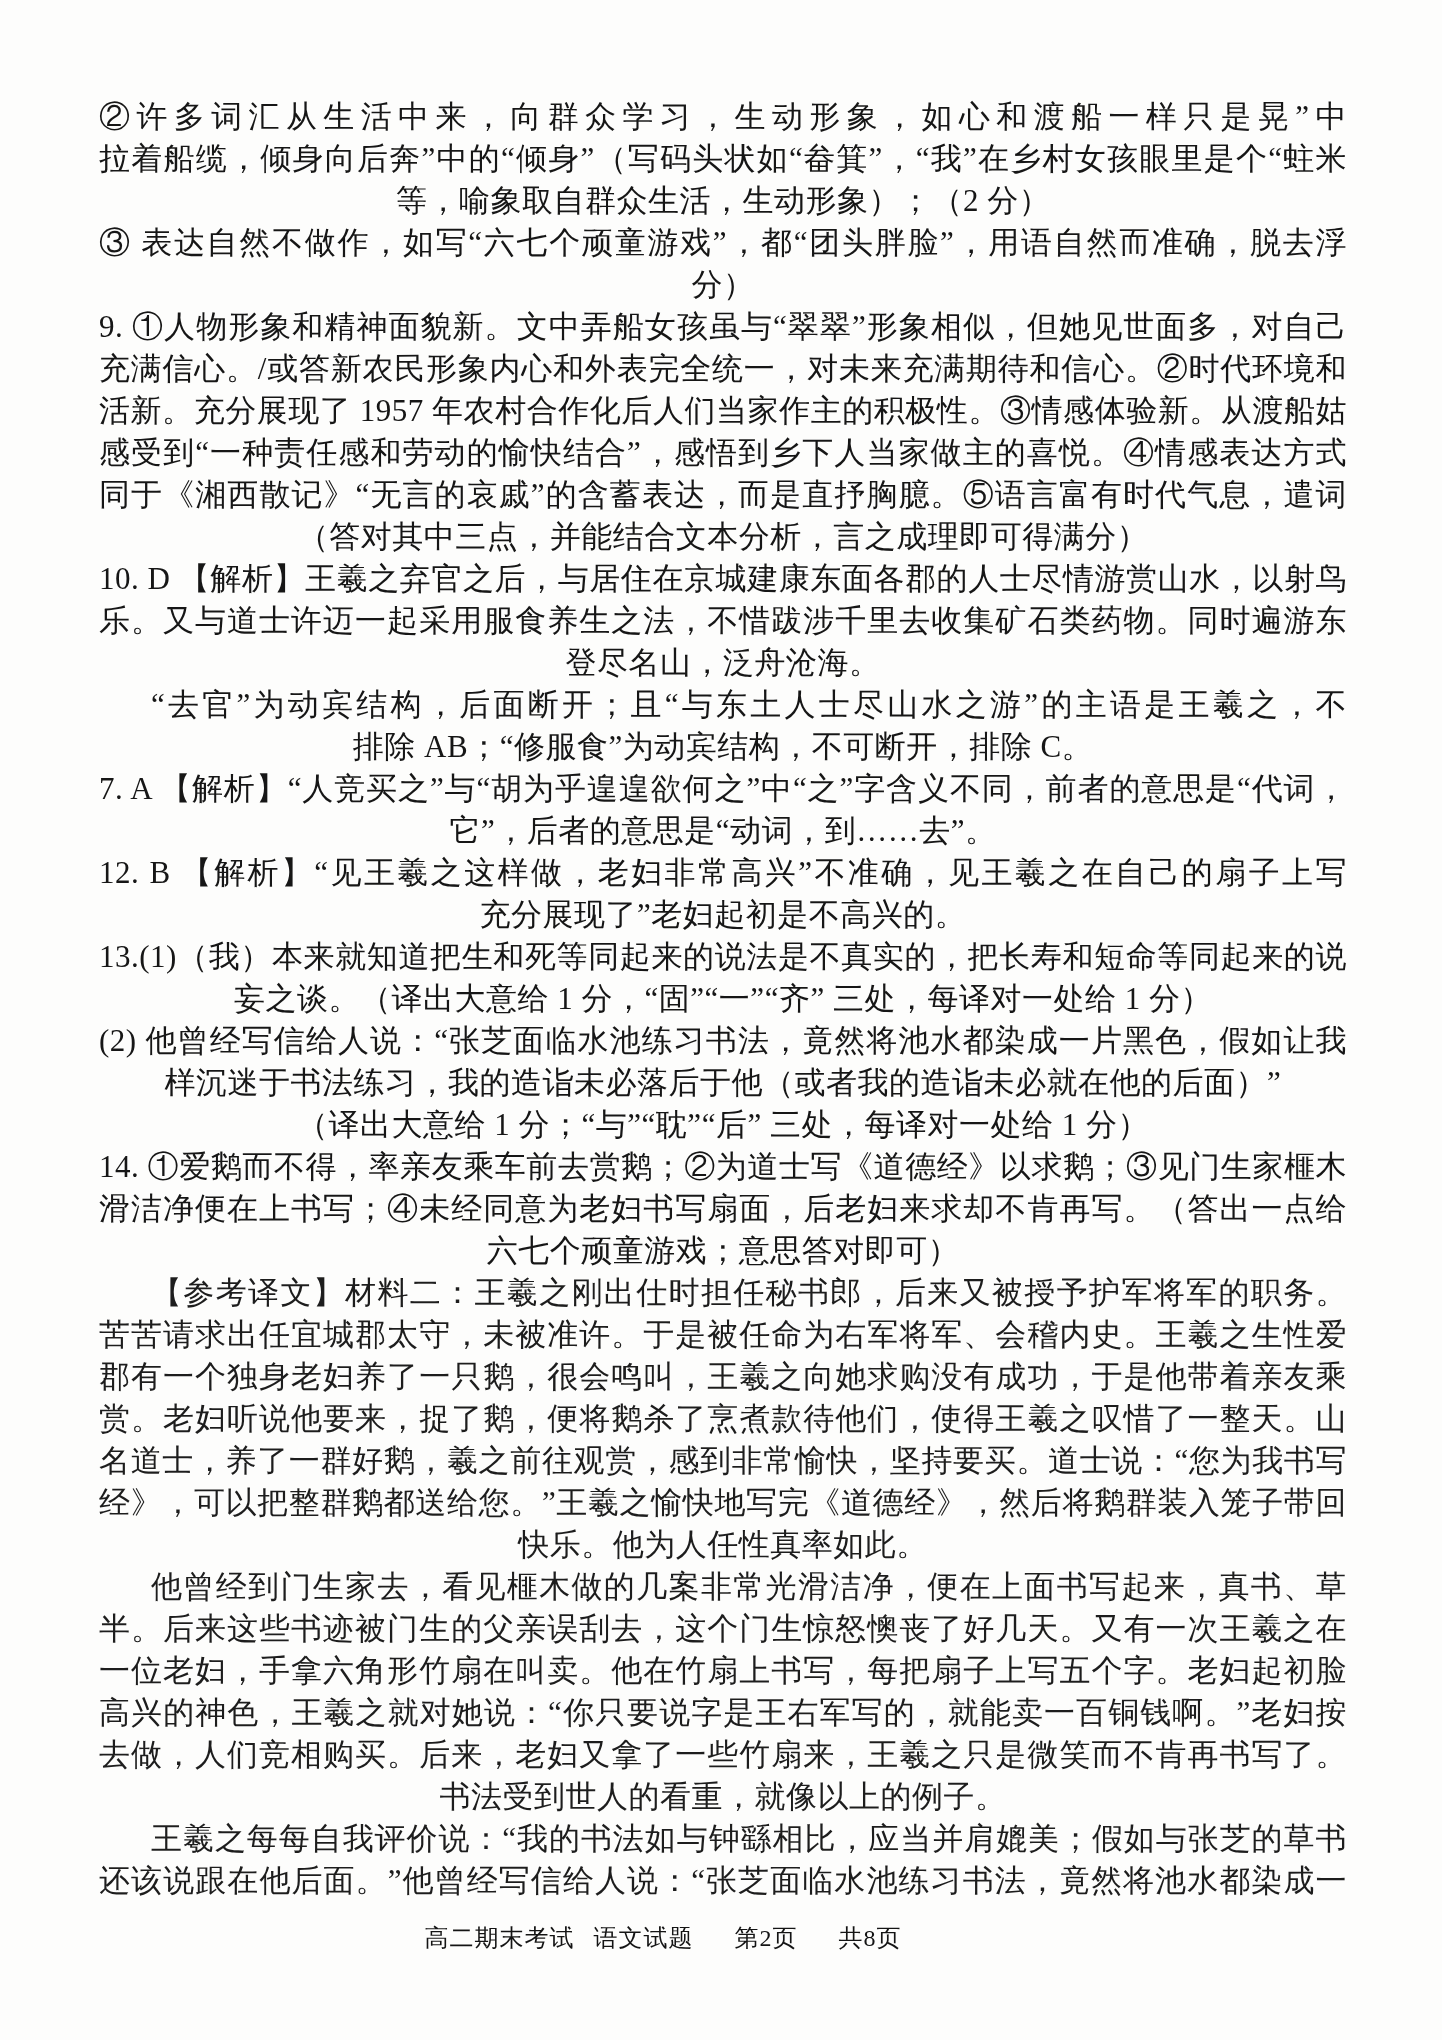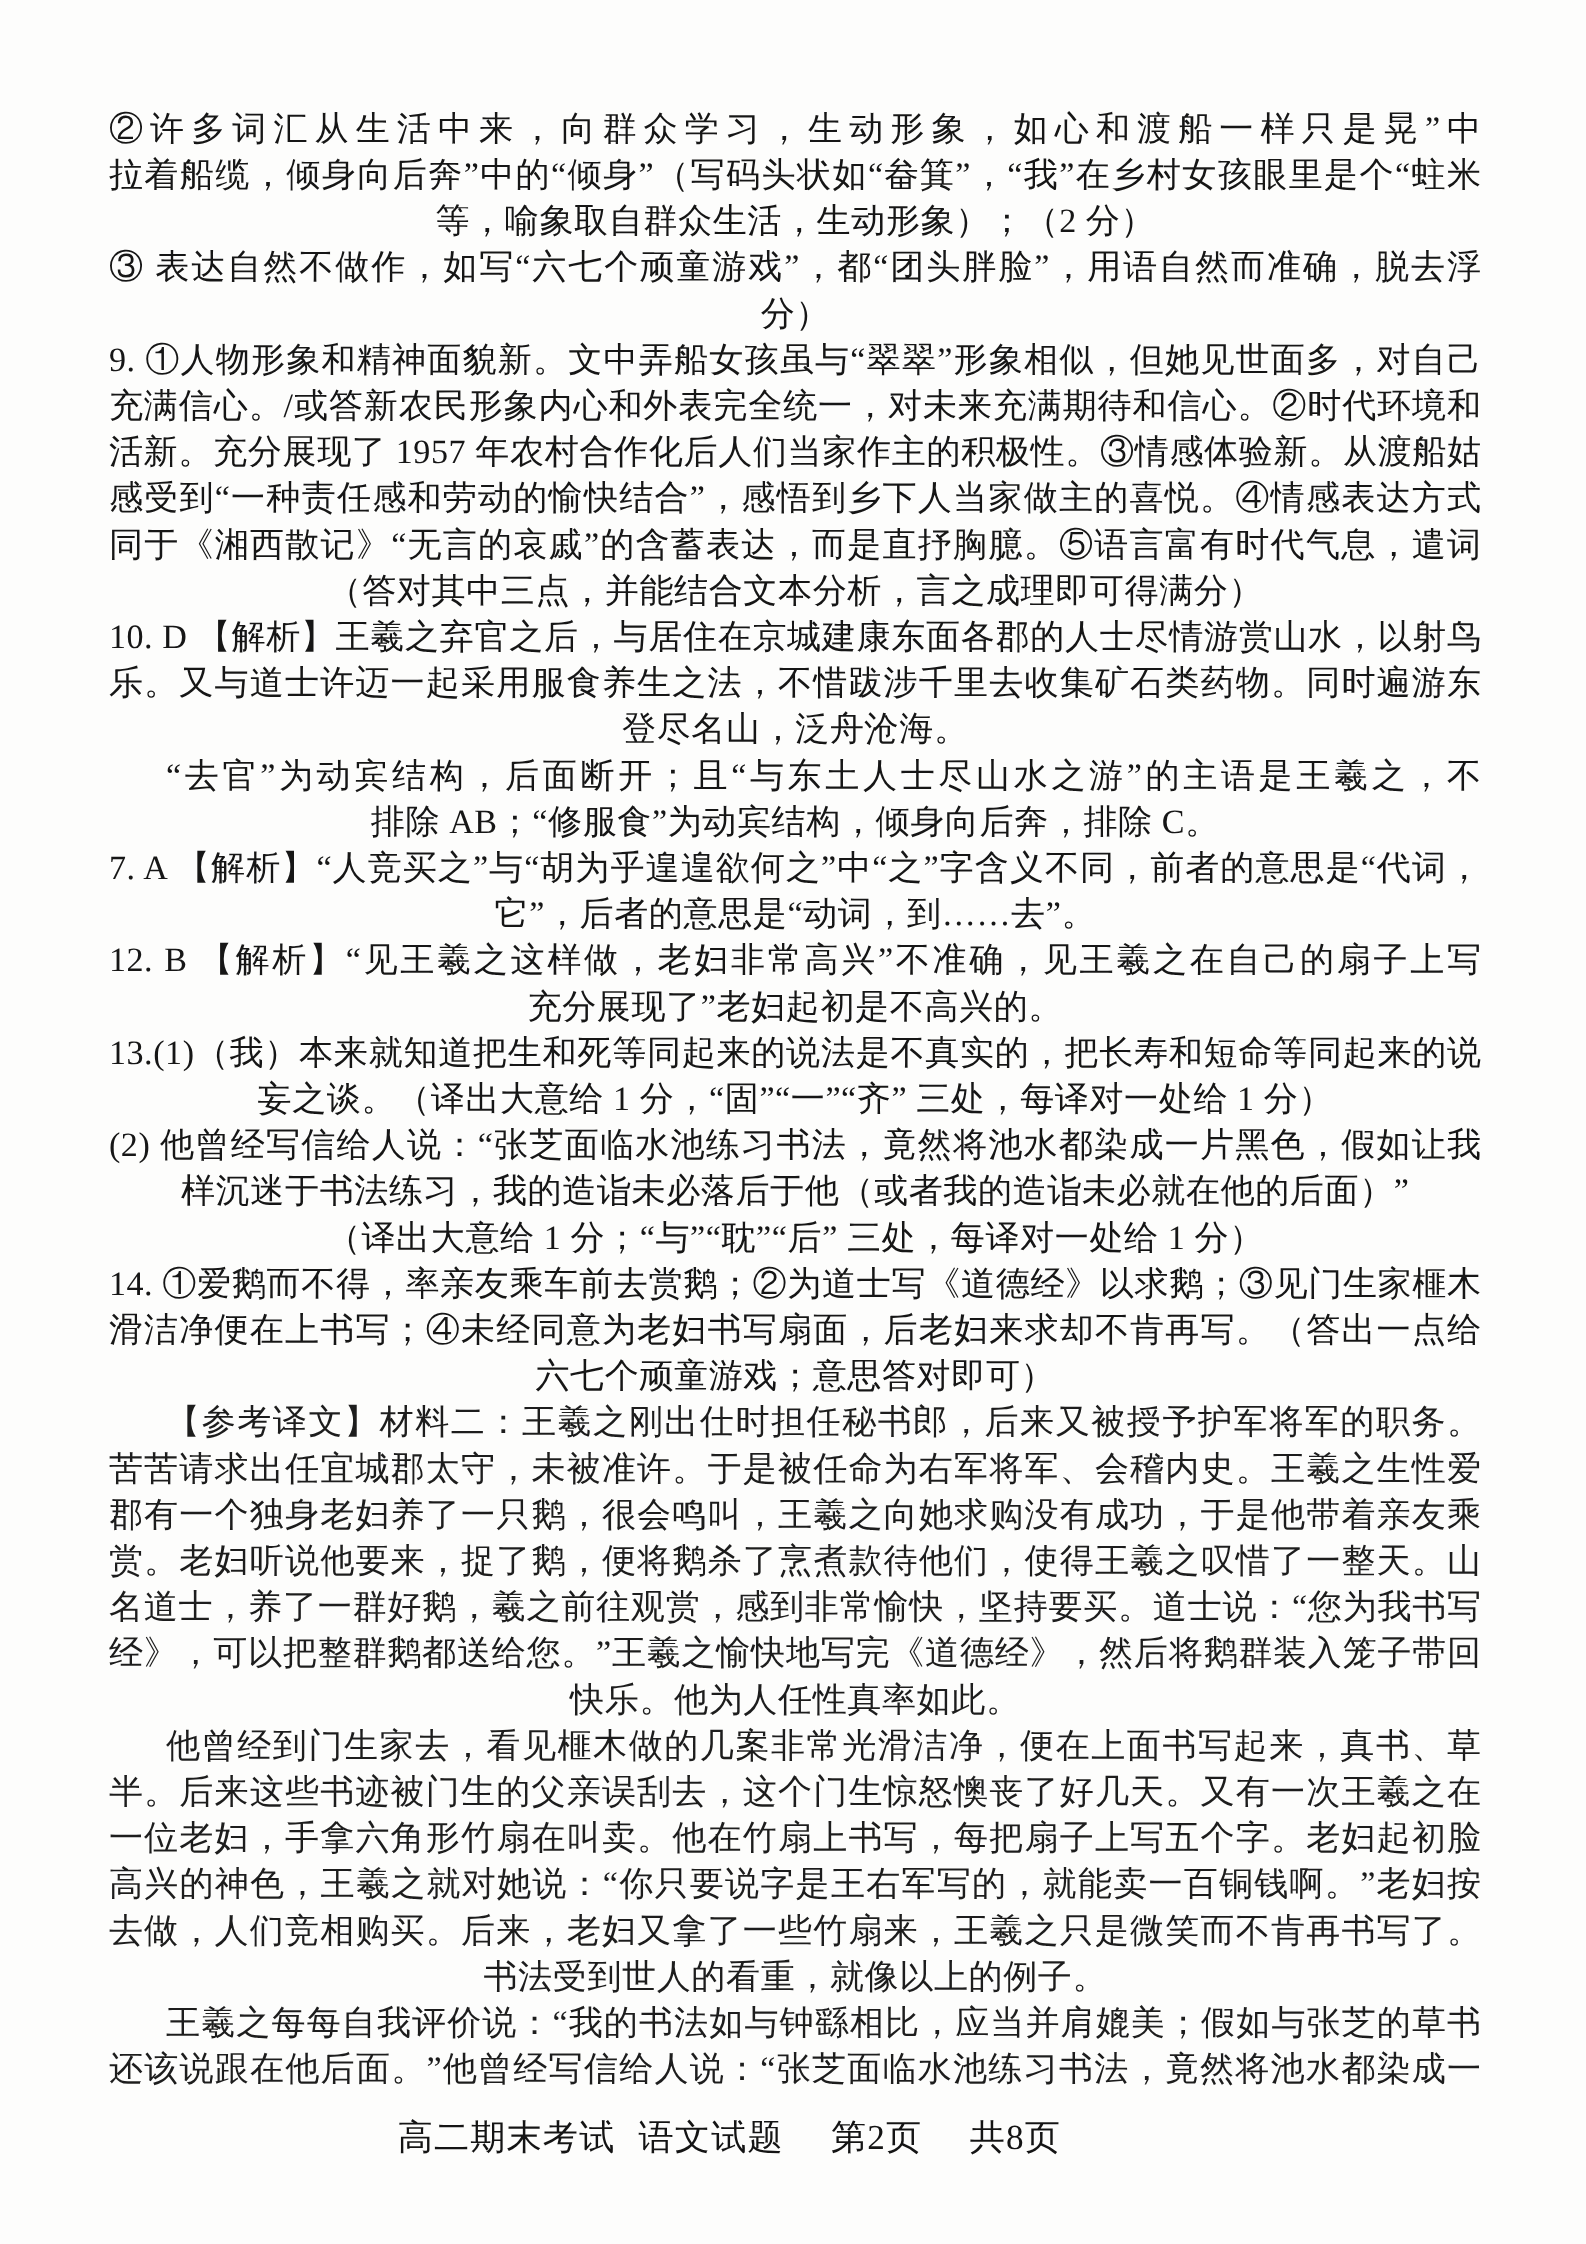--- a/index.html
+++ b/index.html
@@ -48,21 +48,21 @@
     
     font-weight: 400;
     color: #1d1d1d;
   }
   .footer {
     position: absolute;
     left: 0;
     top: 1922px;
     width: 1326px;
     text-align: center;
-    font-size: 32px;
+    font-size: 24px;
     letter-spacing: 1px;
     color: #141414;
   }
   .footer span {
     display: inline-block;
   }
   .footer .gap-s { margin-left: 12px; }
   .footer .gap-l { margin-left: 34px; }
 </style>
 </head>
@@ -78,21 +78,21 @@
       <div class="line j">9. ①人物形象和精神面貌新。文中弄船女孩虽与“翠翠”形象相似，但她见世面多，对自己生存</div>
       <div class="line j">充满信心。/或答新农民形象内心和外表完全统一，对未来充满期待和信心。②时代环境和社会生</div>
       <div class="line j">活新。充分展现了 1957 年农村合作化后人们当家作主的积极性。③情感体验新。从渡船姑娘身上</div>
       <div class="line j">感受到“一种责任感和劳动的愉快结合”，感悟到乡下人当家做主的喜悦。④情感表达方式新。不</div>
       <div class="line j">同于《湘西散记》“无言的哀戚”的含蓄表达，而是直抒胸臆。⑤语言富有时代气息，遣词用语“新”。</div>
       <div class="line">（答对其中三点，并能结合文本分析，言之成理即可得满分）</div>
       <div class="line j">10. D 【解析】王羲之弃官之后，与居住在京城建康东面各郡的人士尽情游赏山水，以射鸟钓鱼为</div>
       <div class="line j">乐。又与道士许迈一起采用服食养生之法，不惜跋涉千里去收集矿石类药物。同时遍游东面各郡，</div>
       <div class="line">登尽名山，泛舟沧海。</div>
       <div class="line j ind">“去官”为动宾结构，后面断开；且“与东土人士尽山水之游”的主语是王羲之，不是“官”，</div>
-      <div class="line">排除 AB；“修服食”为动宾结构，倾身向后奔，排除 C。</div>
+      <div class="line">排除 AB；“修服食”为动宾结构，不可断开，排除 C。</div>
       <div class="line j">7. A 【解析】“人竞买之”与“胡为乎遑遑欲何之”中“之”字含义不同，前者的意思是“代词，</div>
       <div class="line">它”，后者的意思是“动词，到……去”。</div>
       <div class="line j">12. B 【解析】“见王羲之这样做，老妇非常高兴”不准确，见王羲之在自己的扇子上写字，“姥</div>
       <div class="line">充分展现了”老妇起初是不高兴的。</div>
       <div class="line j">13.(1)（我）本来就知道把生和死等同起来的说法是不真实的，把长寿和短命等同起来的说法是虚</div>
       <div class="line">妄之谈。（译出大意给 1 分，“固”“一”“齐” 三处，每译对一处给 1 分）</div>
       <div class="line j">(2) 他曾经写信给人说：“张芝面临水池练习书法，竟然将池水都染成一片黑色，假如让我也像这</div>
       <div class="line">样沉迷于书法练习，我的造诣未必落后于他（或者我的造诣未必就在他的后面）”</div>
       <div class="line">（译出大意给 1 分；“与”“耽”“后” 三处，每译对一处给 1 分）</div>
       <div class="line j">14. ①爱鹅而不得，率亲友乘车前去赏鹅；②为道士写《道德经》以求鹅；③见门生家榧木几案光</div>

